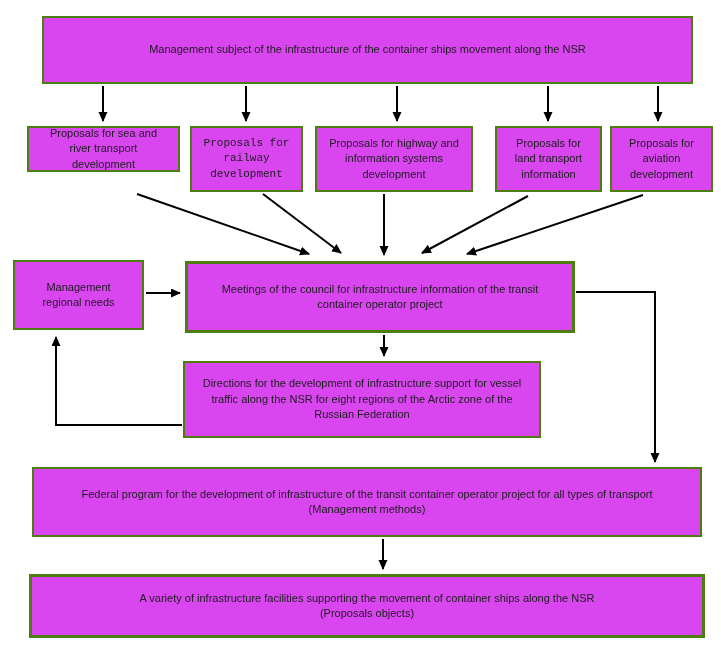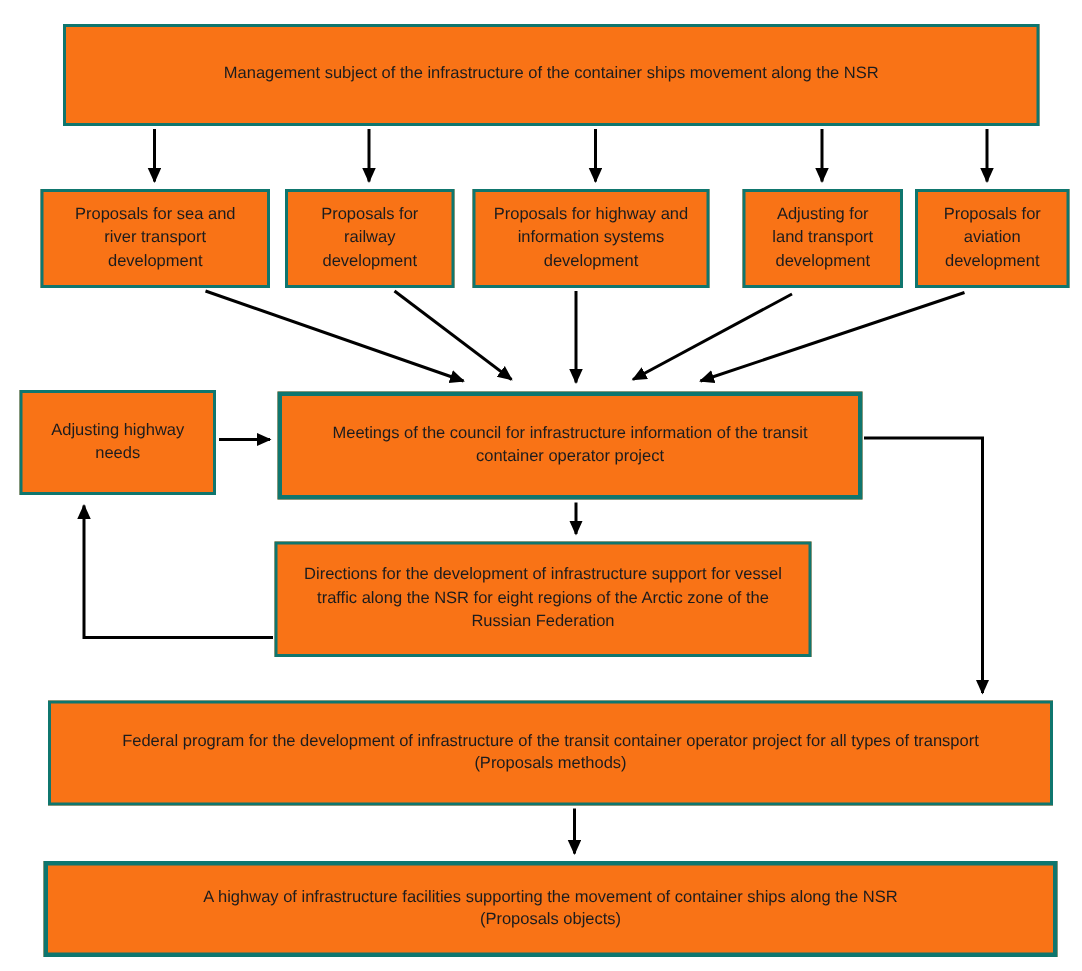--- a/index.html
+++ b/index.html
@@ -19,36 +19,36 @@
     pointer-events: none;
   }
   .edge {
     stroke: #000000;
     stroke-width: 2;
     fill: none;
   }
   .node {
     position: absolute;
     box-sizing: border-box;
-    border: 2px solid #0f766e;
-    background: #f97316;
+    border: 2px solid #4d7c0f;
+    background: #d946ef;
     display: flex;
     flex-direction: column;
     align-items: center;
     justify-content: center;
     text-align: center;
     font-size: 11px;
     line-height: 1.4;
   }
   .node span { display: block; }
   .b3 { border-width: 3px; }
 
   .n-management { left: 42px;  top: 16px;  width: 651px; height: 68px; padding: 0 30px; }
-  .n-sea-river  { left: 27px;  top: 126px; width: 153px; height: 66px; padding: 0 14px; }
-  .n-railway    { left: 190px; top: 126px; width: 113px; height: 66px; padding: 0 10px; }
+  .n-sea-river  { left: 27px;  top: 126px; width: 153px; height: 46px; padding: 0 14px; }
+  .n-railway    { left: 190px; top: 126px; width: 113px; height: 66px; padding: 0 10px; font-family: Liberation Mono, monospace; }
   .n-highway    { left: 315px; top: 126px; width: 158px; height: 66px; padding: 0 8px;  }
   .n-land       { left: 495px; top: 126px; width: 107px; height: 66px; padding: 0 13px; }
   .n-aviation   { left: 610px; top: 126px; width: 103px; height: 66px; padding: 16px 12px; }
   .n-adjusting  { left: 13px;  top: 260px; width: 131px; height: 70px; padding: 0 14px; }
   .n-meetings   { left: 185px; top: 261px; width: 390px; height: 72px; padding: 0 30px; }
   .n-directions { left: 183px; top: 361px; width: 358px; height: 77px; padding: 0 15px; }
   .n-federal    { left: 32px;  top: 467px; width: 670px; height: 70px; padding: 0 10px; }
   .n-objects    { left: 29px;  top: 574px; width: 676px; height: 64px; padding: 0 20px; }
 </style>
 </head>
@@ -96,42 +96,42 @@
 
   <div class="node n-railway">
     <span>Proposals for railway development</span>
   </div>
 
   <div class="node n-highway">
     <span>Proposals for highway and information systems development</span>
   </div>
 
   <div class="node n-land">
-    <span>Adjusting for land transport development</span>
+    <span>Proposals for land transport information</span>
   </div>
 
   <div class="node n-aviation">
     <span>Proposals for aviation development</span>
   </div>
 
   <div class="node n-adjusting">
-    <span>Adjusting highway needs</span>
+    <span>Management regional needs</span>
   </div>
 
   <div class="node n-meetings b3">
     <span>Meetings of the council for infrastructure information of the transit container operator project</span>
   </div>
 
   <div class="node n-directions">
     <span>Directions for the development of infrastructure support for vessel traffic along the NSR for eight regions of the Arctic zone of the Russian Federation</span>
   </div>
 
   <div class="node n-federal">
     <span>Federal program for the development of infrastructure of the transit container operator project for all types of transport</span>
-    <span>(Proposals methods)</span>
+    <span>(Management methods)</span>
   </div>
 
   <div class="node n-objects b3">
-    <span>A highway of infrastructure facilities supporting the movement of container ships along the NSR</span>
+    <span>A variety of infrastructure facilities supporting the movement of container ships along the NSR</span>
     <span>(Proposals objects)</span>
   </div>
 
 </div>
 
 </body></html>

